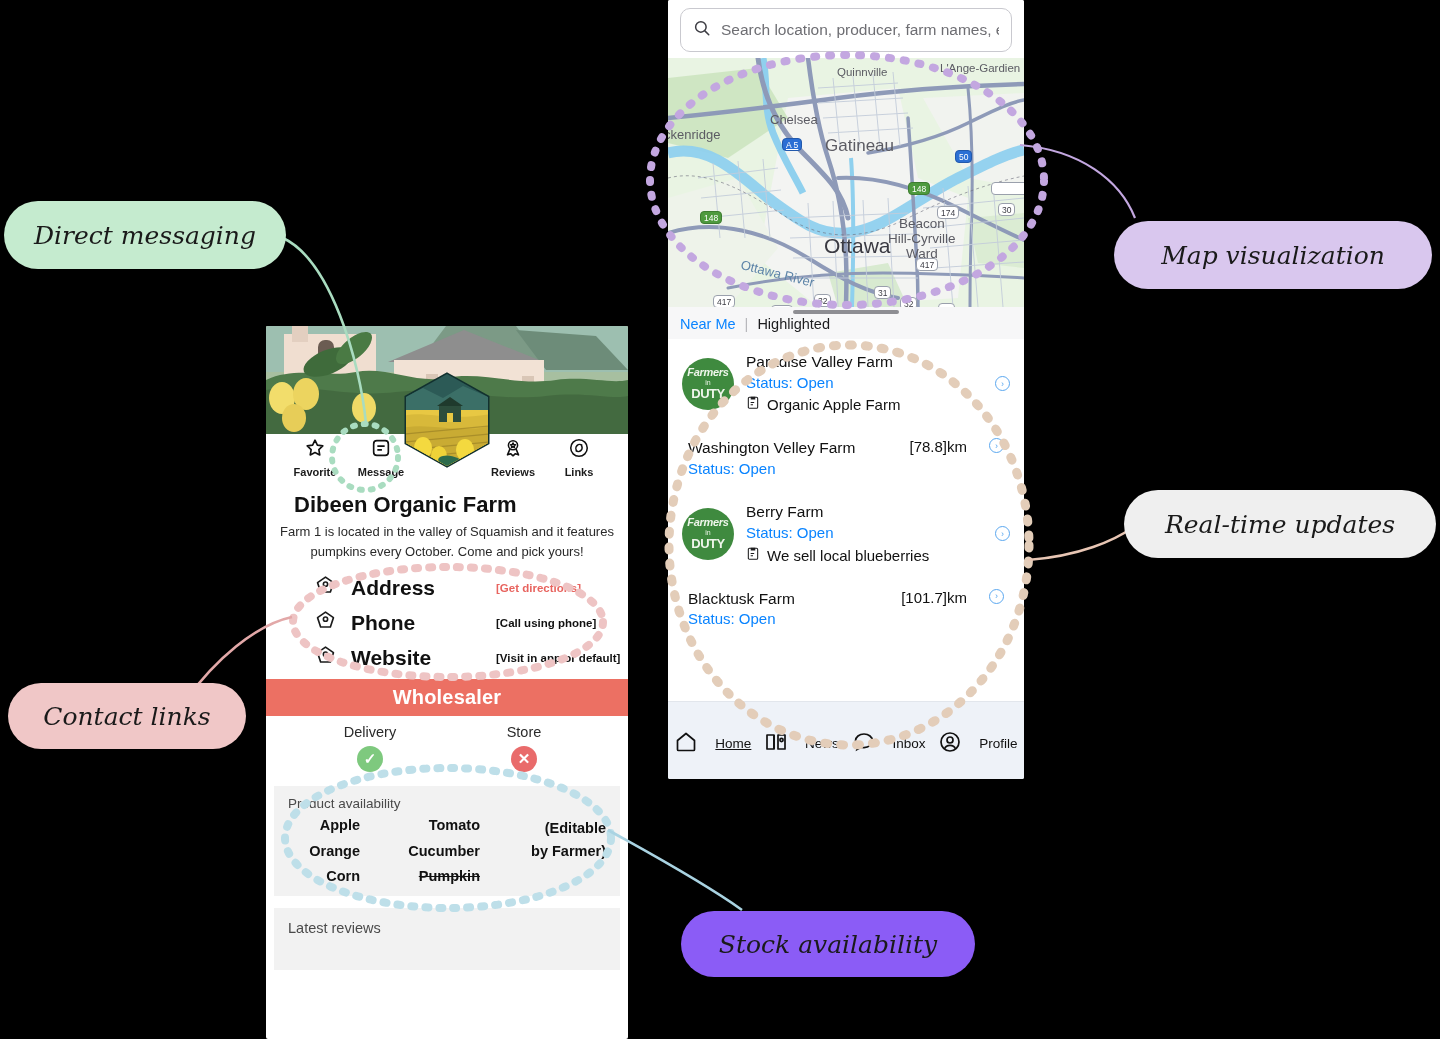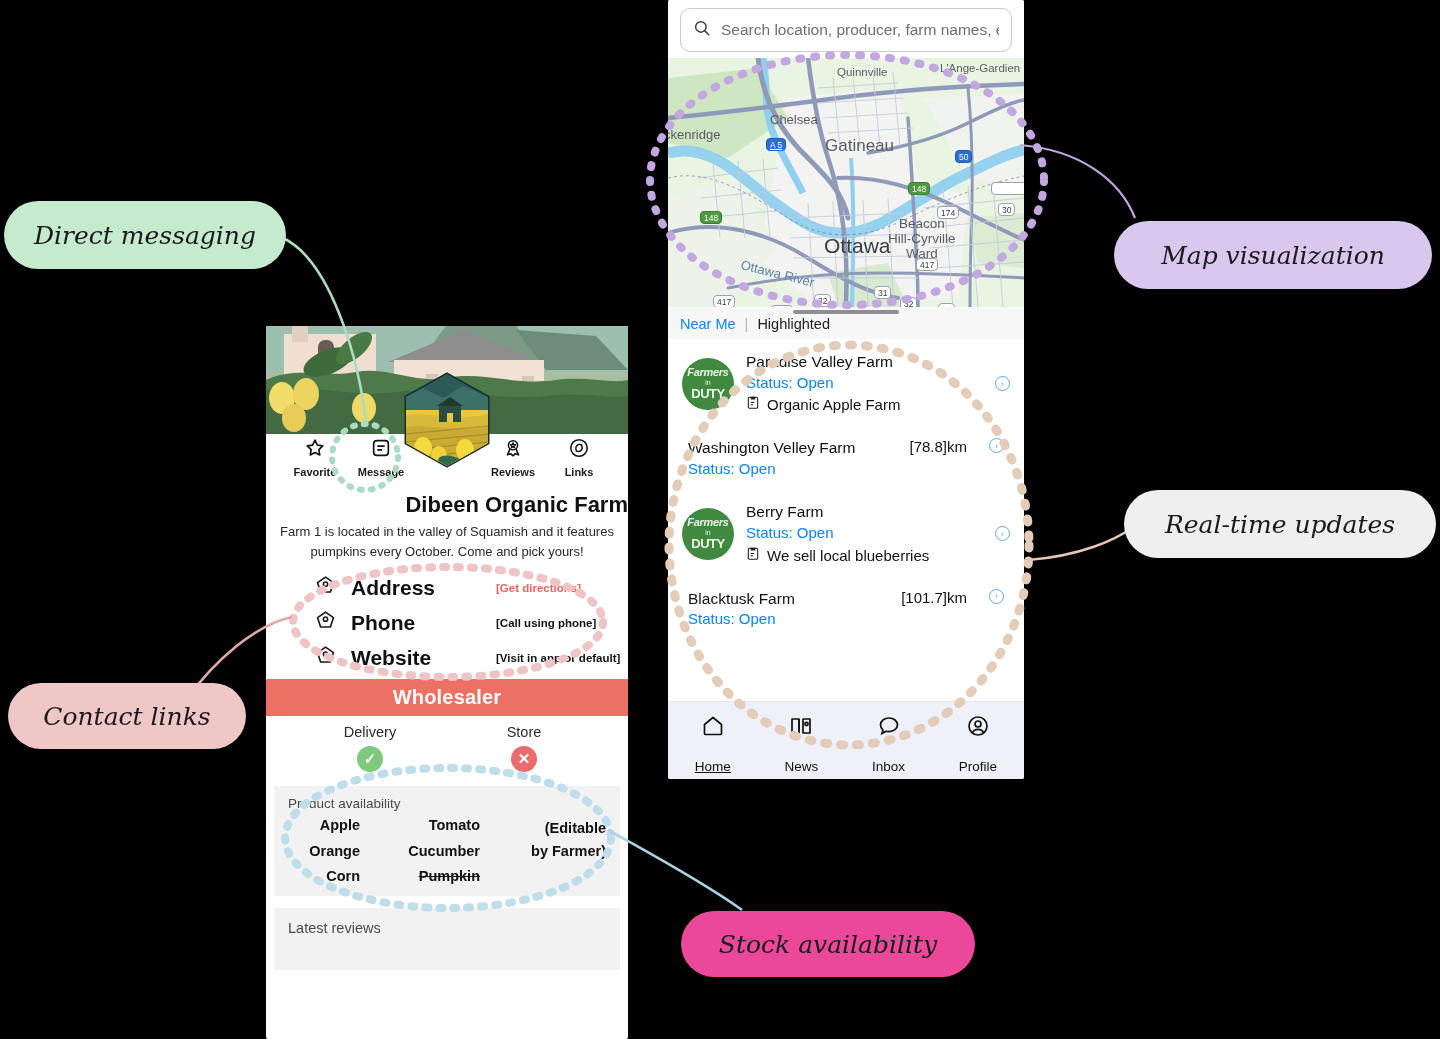--- a/index.html
+++ b/index.html
@@ -105,41 +105,41 @@
   .row-two { display:flex; align-items:flex-start; width:100%; }
   .row-two .left { flex:1 1 auto; }
 
   
   .bottomnav {
     position:absolute; left:0; right:0; bottom:0; height:78px;
     background:#eef2f8; border-top:1px solid #e2e6ec;
     display:flex; align-items:center; justify-content:space-around;
     padding-top:6px;
   }
-  .navitem { display:flex; flex-direction:column; align-items:center; gap:17px; }
+  .navitem { display:flex; flex-direction:row; align-items:center; gap:17px; }
   .navitem .lbl { font-size:13.5px; color:#111; }
   .navitem.active .lbl { text-decoration: underline; }
 
   
   .hero { position:relative; height:108px; width:100%; overflow:hidden; background:#b9c9a8; }
   .hero svg { position:absolute; inset:0; }
 
   .icons-row {
     position:relative; display:flex; align-items:flex-end; justify-content:space-between;
     padding: 6px 18px 8px 18px; background:#fff; height:52px;
   }
   .ico { display:flex; flex-direction:column; align-items:center; gap:3px; width:62px; }
   .ico .lbl { font-size:11px; font-weight:bold; color:#1b1b1b; }
   .ico.spacer { visibility:hidden; }
   .farm-hex {
     position:absolute; left:50%; transform:translateX(-50%);
     top:-62px; width:88px; height:96px;
   }
 
-  .farm-title { text-align:right; font-size:22px; font-weight:bold; color:#111; margin-top:6px; }
+  .farm-title { text-align:left; font-size:22px; font-weight:bold; color:#111; margin-top:6px;padding-left:28px; }
   .farm-desc { text-align:center; font-size:13px; color:#2a2a2a; line-height:1.55; padding:4px 14px 0 14px;}
 
   .contact-list { padding: 8px 0 4px 0; }
   .contact-row { display:flex; align-items:center; padding: 4px 0 4px 48px; }
   .contact-row .ctitle { font-size:21px; font-weight:bold; color:#111; width:145px; }
   .contact-row .caction { font-size:11.5px; font-weight:bold; }
   .caction.red { color:#e8645f; }
   .caction.dark { color:#111; }
 
   .wholesaler {
@@ -179,21 +179,21 @@
     font-style: italic;
     font-size: 25px;
     color:#1a1a1a;
     white-space:nowrap;
     padding: 0 28px;
   }
   #callout-messaging { left:4px;   top:201px; width:282px; height:68px; background:#c5ebcf; }
   #callout-map       { left:1114px;top:221px; width:318px; height:68px; background:#d9c7ee; }
   #callout-realtime  { left:1124px;top:490px; width:312px; height:68px; background:#efefef; }
   #callout-contact   { left:8px;   top:683px; width:238px; height:66px; background:#f0c7c7; }
-  #callout-stock     { left:681px; top:911px; width:294px; height:66px; background:#ec4899; }
+  #callout-stock     { left:681px; top:911px; width:294px; height:66px; background:#8b5cf6; }
 
   #overlay { position:absolute; inset:0; pointer-events:none; }
 </style>
 </head>
 <body>
 
 <div id="stage">
 
   <div class="phone" id="phone-right">
 
@@ -261,21 +261,21 @@
       <div class="maplabel" style="left:272px;top:4px;font-size:11.5px;">L'Ange-Gardien</div>
       <div class="maplabel" style="left:102px;top:54px;font-size:13px;">Chelsea</div>
       <div class="maplabel" style="left:-4px;top:69px;font-size:13px;">ckenridge</div>
       <div class="maplabel" style="left:157px;top:78px;font-size:17px;">Gatineau</div>
       <div class="maplabel" style="left:156px;top:176px;font-size:21px;color:#3a3a42;">Ottawa</div>
       <div class="maplabel" style="left:231px;top:158px;font-size:13.5px;">Beacon</div>
       <div class="maplabel" style="left:220px;top:173px;font-size:13.5px;">Hill-Cyrville</div>
       <div class="maplabel" style="left:238px;top:188px;font-size:13.5px;">Ward</div>
       <div class="maplabel" style="left:72px;top:208px;font-size:13px;color:#5d84a8;transform:rotate(14deg);">Ottawa River</div>
 
-      <div class="shield blue" style="left:98px;top:80px;text-decoration:underline;">A 5</div>
+      <div class="shield blue" style="left:114px;top:80px;text-decoration:underline;">A 5</div>
       <div class="shield blue" style="left:287px;top:92px;">50</div>
       <div class="shield green" style="left:240px;top:124px;">148</div>
       <div class="shield green" style="left:32px;top:153px;">148</div>
       <div class="shield" style="left:323px;top:124px;padding-left:33px;">34</div>
       <div class="shield" style="left:330px;top:145px;">30</div>
       <div class="shield" style="left:269px;top:148px;">174</div>
       <div class="shield" style="left:248px;top:200px;">417</div>
       <div class="shield" style="left:206px;top:228px;">31</div>
       <div class="shield" style="left:232px;top:239px;">32</div>
       <div class="shield" style="left:270px;top:245px;">14</div>

